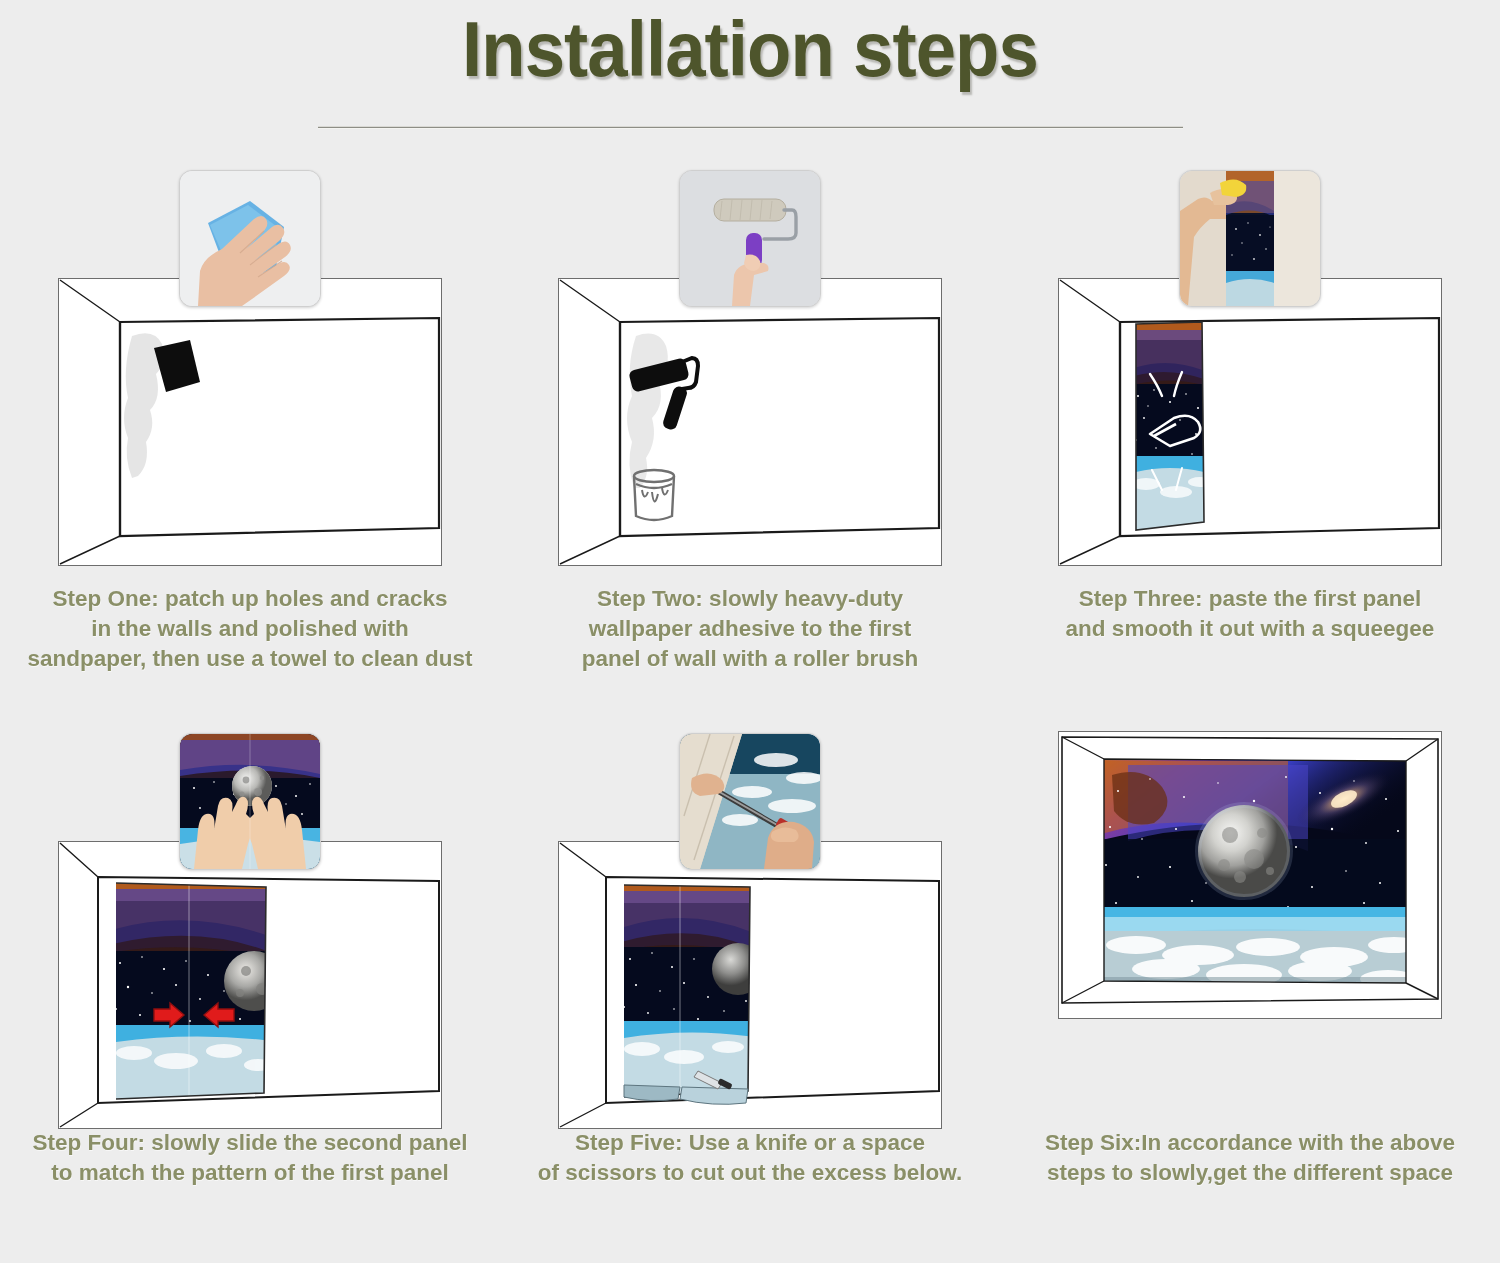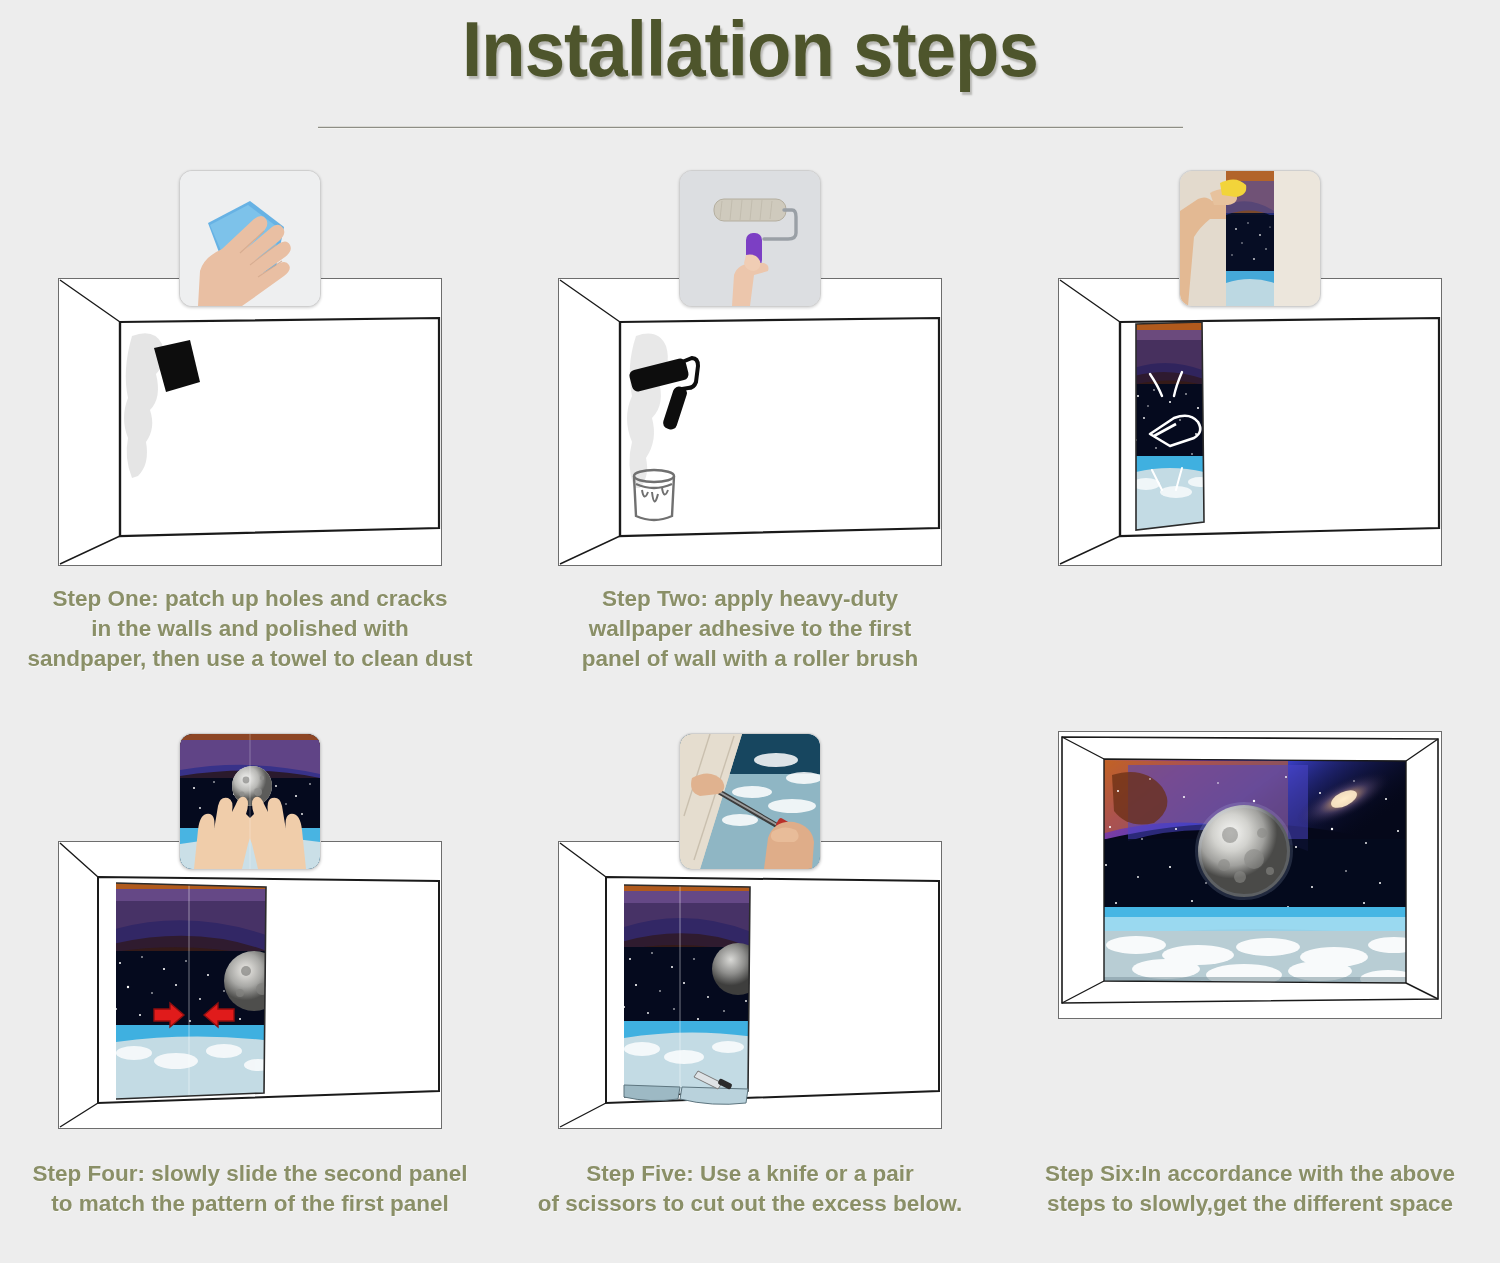--- a/index.html
+++ b/index.html
@@ -49,21 +49,21 @@
   .room svg{display:block;width:100%;height:100%;}
 
   
   .cap{
     position:absolute;left:0;width:500px;top:424px;
     text-align:center;color:#8a8f67;
     font-size:22.5px;font-weight:bold;line-height:1.33;
     white-space:pre-line;
     text-shadow:.5px .5px 0 rgba(255,255,255,.6);
   }
-  .cap.r2{top:436px;}
+  .cap.r2{top:405px;}
 </style>
 </head>
 <body>
 
 <div class="page">
 
   <div class="title">Installation steps</div>
   <div class="title-rule"></div>
 
   <div class="grid">
@@ -156,21 +156,21 @@
               <path d="M78 206 Q96 214 114 206"></path>
             </g>
             <g fill="none" stroke="#707070" stroke-width="2">
               <path d="M84 212 Q86 224 90 214"></path>
               <path d="M94 214 Q96 232 100 216"></path>
               <path d="M104 210 Q106 222 110 212"></path>
             </g>
           </svg>
         </div>
 
-        <div class="cap">Step Two: apply heavy-duty
+        <div class="cap">Step Two: slowly heavy-duty
 wallpaper adhesive to the first
 panel of wall with a roller brush</div>
       </div>
 
       <div class="cell c2">
         <div class="photo">
           <div class="photo-in">
             <svg viewBox="0 0 140 135">
               <rect width="140" height="135" fill="#ded9cf"></rect>
               <rect x="0" y="0" width="46" height="135" fill="#e3dacd"></rect>
@@ -256,20 +256,22 @@
             </g>
             <g fill="none" stroke="#ffffff" stroke-width="2.6" stroke-linejoin="round">
               <path d="M92 156 L116 140 Q132 134 140 144 Q146 154 136 160 L112 168 Z"></path>
               <path d="M96 158 L118 146"></path>
             </g>
 
             <path d="M78 46 L144 44 L146 244 L78 252 Z" fill="none" stroke="#2b2b2b" stroke-width="1.6"></path>
           </svg>
         </div>
 
+        <div class="cap">Step Three: paste the first panel
+and smooth it out with a squeegee</div>
       </div>
     </div>
 
     <div class="row" style="margin-top:18px;">
 
       <div class="cell c0">
         <div class="photo">
           <div class="photo-in">
             <svg viewBox="0 0 140 135">
               <rect width="140" height="135" fill="#060b1e"></rect>
@@ -500,21 +502,21 @@
               <path d="M124 246 L190 248 L188 262 Q154 266 122 258 Z"></path>
             </g>
 
             <g>
               <path d="M140 230 L164 242 L160 248 L136 236 Z" fill="#dfe3e6" stroke="#7a7a7a" stroke-width="1"></path>
               <rect x="160" y="240" width="14" height="6" rx="2" transform="rotate(26 167 243)" fill="#2b2b2b"></rect>
             </g>
           </svg>
         </div>
 
-        <div class="cap r2">Step Five: Use a knife or a pair
+        <div class="cap r2">Step Five: Use a knife or a space
 of scissors to cut out the excess below.</div>
       </div>
 
       <div class="cell c2">
         <div class="room" style="top:8px;">
           <svg viewBox="0 0 384 288">
             <defs>
               <clipPath id="p6">
                 <path d="M46 28 L348 30 L348 252 L46 250 Z"></path>
               </clipPath>

